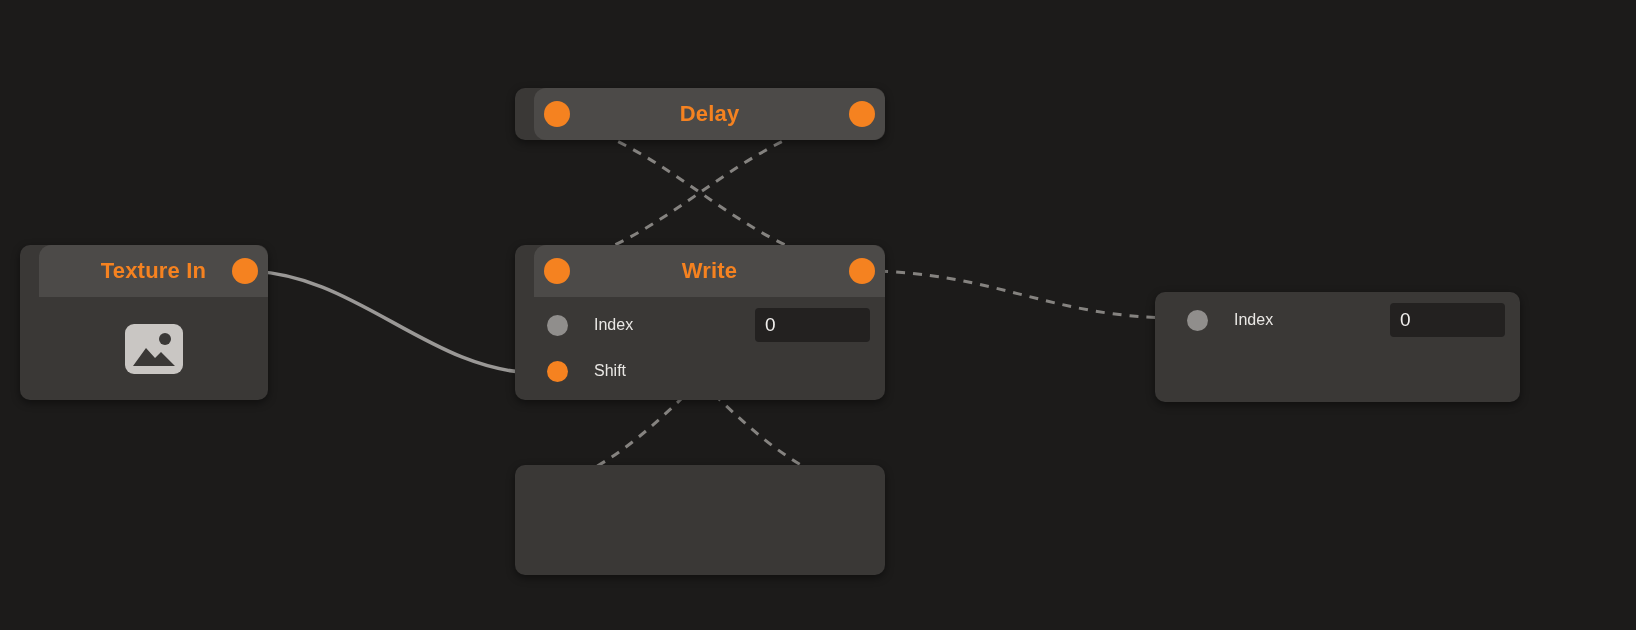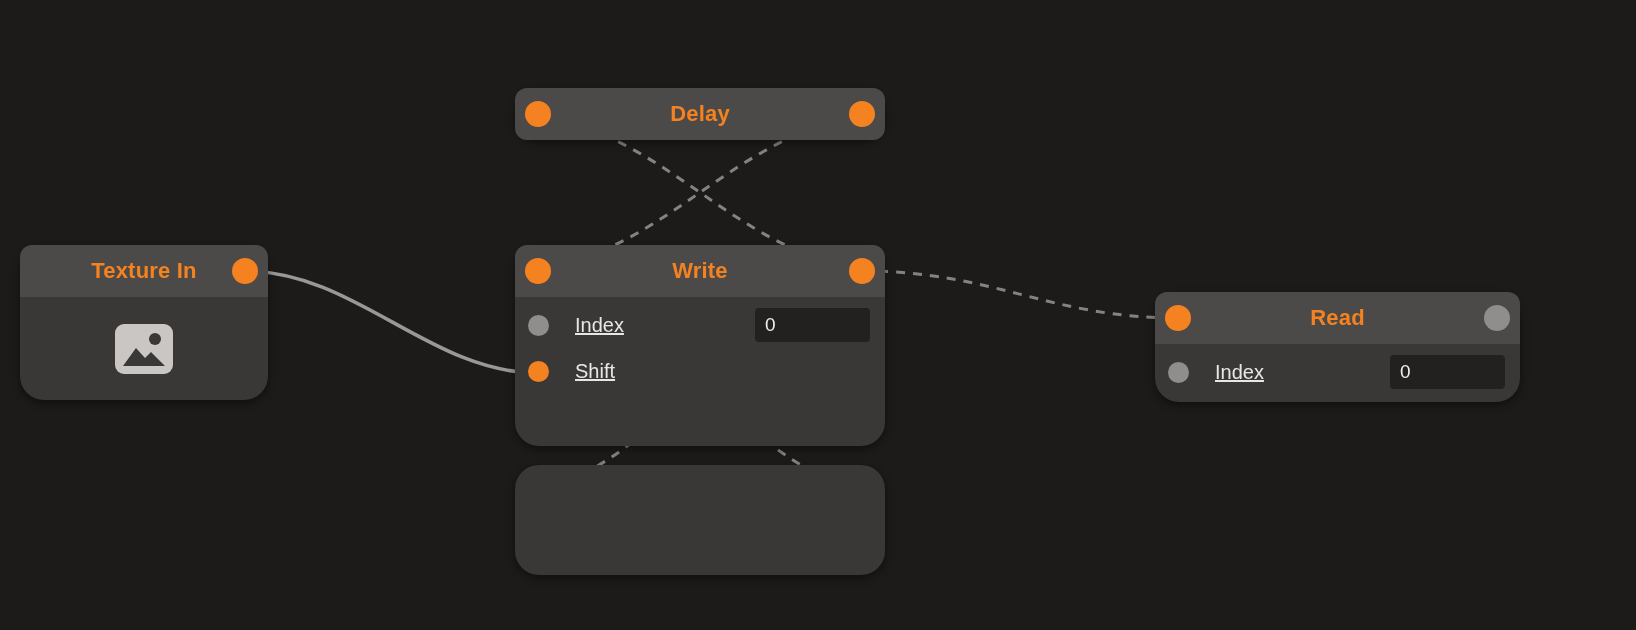--- a/index.html
+++ b/index.html
@@ -16,23 +16,24 @@
   .wire-solid {
     fill: none; stroke: #9a9896; stroke-width: 3.5;
   }
   .wire-dashed {
     fill: none; stroke: #a09d9a; stroke-width: 3;
     stroke-dasharray: 9 8; opacity: 0.8;
   }
 
   .node {
     position: absolute; z-index: 2;
-    border-radius: 24px;
+    border-radius: 10px;
     background: #3a3836;
     box-shadow: 0 3px 8px rgba(0,0,0,0.45);
+    padding-left: 19px;
   }
   .node-header {
     position: relative;
     height: 52px;
     background: #4c4a48;
     border-radius: 12px 12px 0 0;
     display: flex; align-items: center; justify-content: center;
   }
   .node.header-only .node-header { border-radius: 12px; }
   .node-title {
@@ -63,40 +64,39 @@
     position: absolute; left: 13px; top: 50%;
     width: 21px; height: 21px; margin-top: -10.5px;
     border-radius: 50%;
     cursor: crosshair;
   }
   .row-port.orange { background: #f58220; }
   .row-port.gray   { background: #908e8c; }
   .row-label {
     margin-left: 60px;
     color: #e9e7e4;
-    font-size: 20px;
-    text-decoration: underline;
+    font-size: 16px;
   }
   .field-input {
     position: absolute; right: 15px; top: 50%;
     margin-top: -17px;
     width: 115px; height: 34px;
     background: #232120;
     border: none; border-radius: 4px;
     color: #f0eeec;
     font-family: "Liberation Sans", sans-serif;
     font-size: 19px;
     padding: 0 10px;
     outline: none;
   }
 
   
   #node-texture-in { left: 20px;   top: 245px; width: 248px; height: 155px; text-align: center; }
   #node-delay      { left: 515px;  top: 88px;  width: 370px; height: 52px; }
-  #node-write      { left: 515px;  top: 245px; width: 370px; height: 201px; }
+  #node-write      { left: 515px;  top: 245px; width: 370px; height: 155px; }
   #node-shift      { left: 515px;  top: 465px; width: 370px; height: 110px; }
   #node-read       { left: 1155px; top: 292px; width: 365px; height: 110px; }
 
   #node-texture-in .node-body {
     height: 103px; padding: 0;
     display: flex; align-items: center; justify-content: center;
   }
 </style>
 </head>
 <body>
@@ -148,25 +148,20 @@
       <span class="row-port orange"></span>
       <span class="row-label">Shift</span>
     </div>
   </div>
 </div>
 
 <div class="node" id="node-shift">
 </div>
 
 <div class="node" id="node-read">
-  <div class="node-header">
-    <span class="port left orange"></span>
-    <span class="node-title">Read</span>
-    <span class="port right gray"></span>
-  </div>
   <div class="node-body">
     <div class="row">
       <span class="row-port gray"></span>
       <span class="row-label">Index</span>
       <input class="field-input" type="text" value="0" style="">
     </div>
   </div>
 </div>
 
 </body></html>

